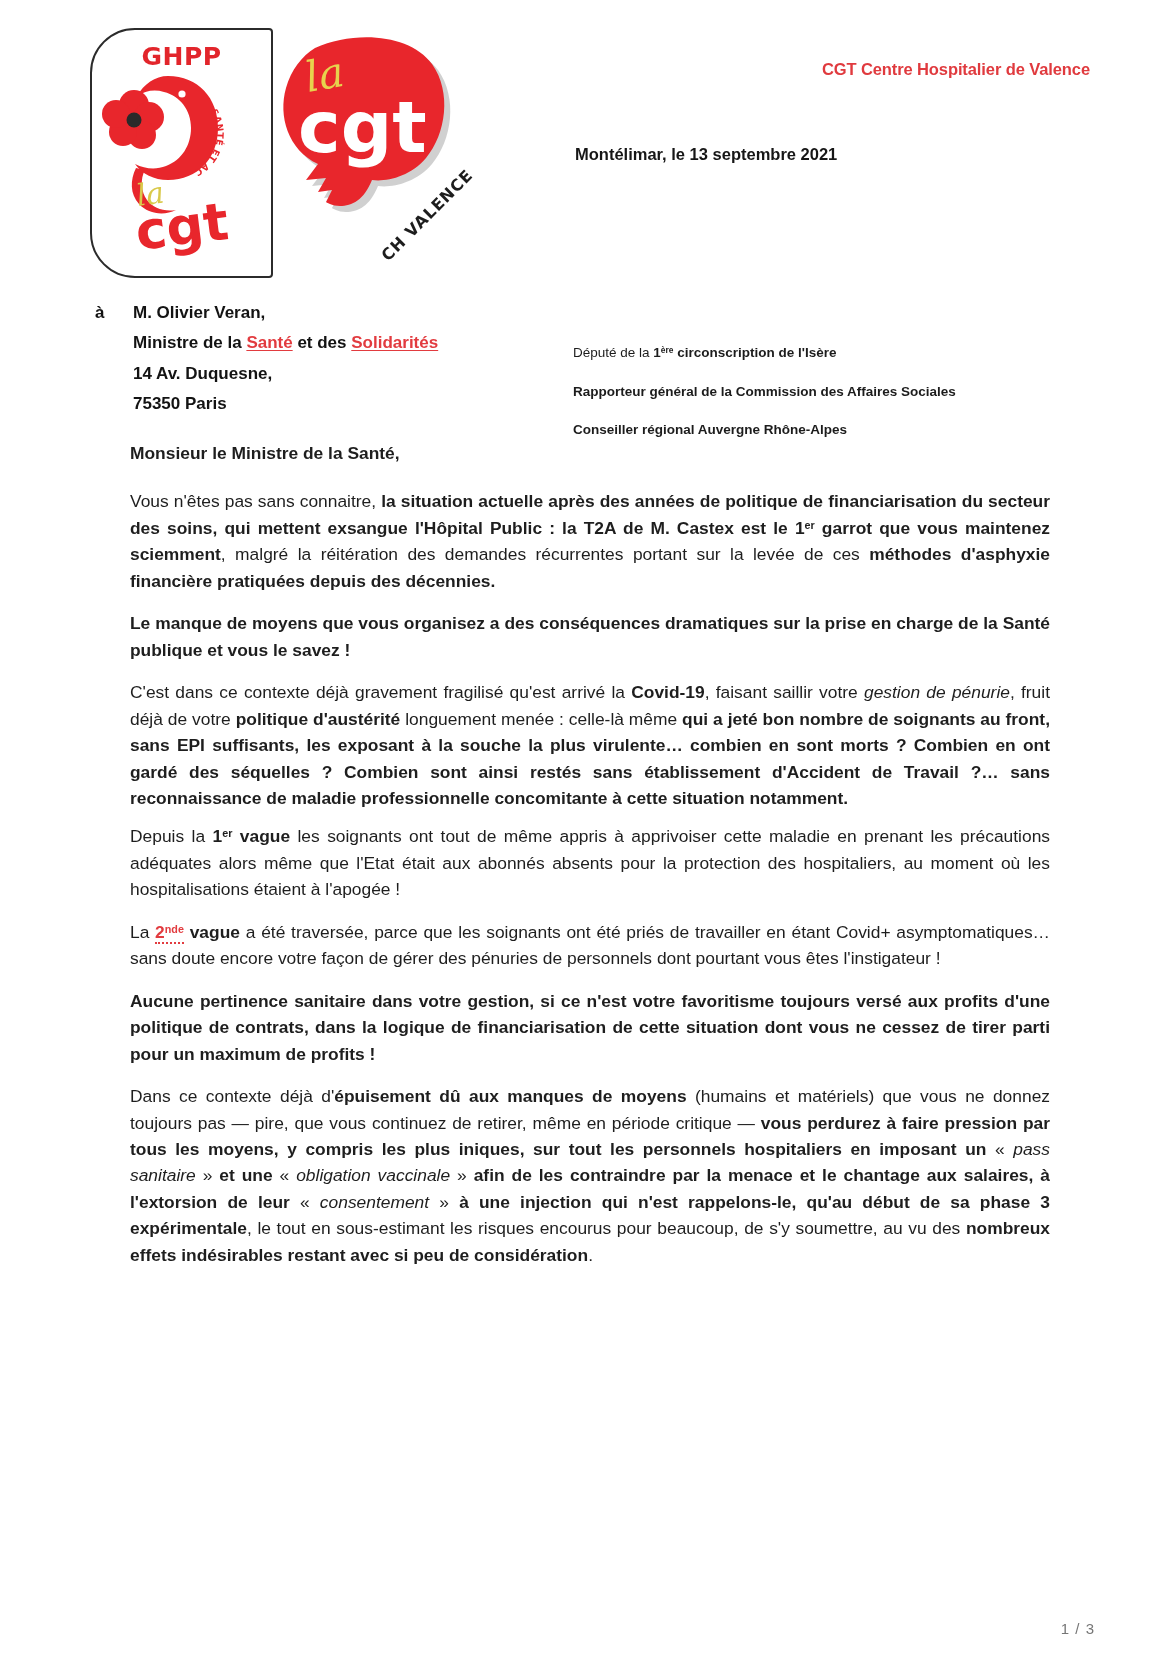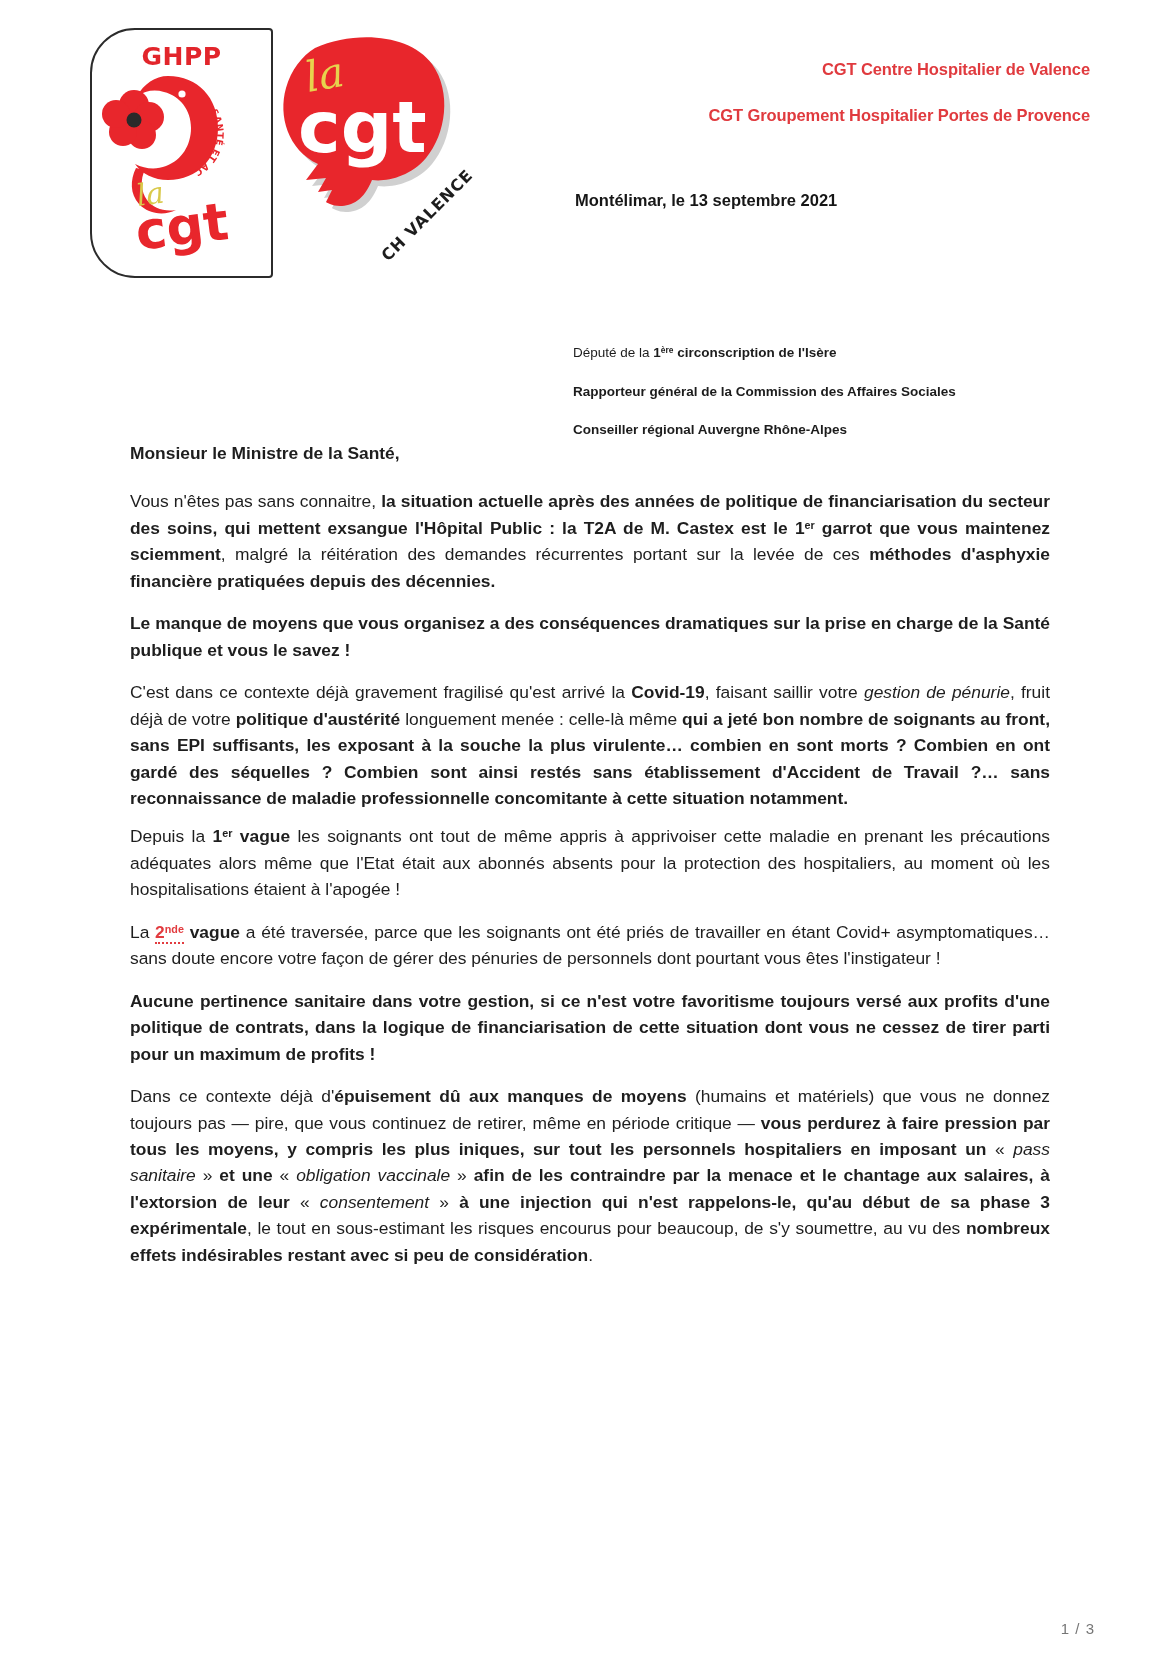--- a/index.html
+++ b/index.html
@@ -245,26 +245,33 @@
           </defs>
           <text font-size="16" font-weight="700" fill="#1d1d1d" letter-spacing="1" font-family="DejaVu Sans, sans-serif">
             <textPath href="#chvarc" startOffset="0%">CH VALENCE</textPath>
           </text>
         </svg>
       </div>
     </div>
 
     <div class="header-right">
       <div class="org-line first">CGT Centre Hospitalier de Valence</div>
-      <div class="org-line">CGT Groupement Hospitalier Portes de Provence</div>
       <div class="place-date">Montélimar, le 13 septembre 2021</div>
     </div>
   </div>
 
   <div class="addr-zone">
+    <div class="recipient">
+      <div>
+        <span class="a-prefix">à</span><span>M. Olivier Veran,</span>
+      </div>
+      <span class="indent"><span>Ministre de la </span><span class="hl-red">Santé</span><span> et des </span><span class="hl-red">Solidarités</span></span>
+      <span class="indent">14 Av. Duquesne,</span>
+      <span class="indent">75350 Paris</span>
+    </div>
 
     <div class="titles">
       <div class="t-line"><span class="reg">Député de la </span><b>1</b><b><sup class="sm">ère</sup></b><b> circonscription de l'Isère</b></div>
       <div class="t-line"><b>Rapporteur général de la Commission des Affaires Sociales</b></div>
       <div class="t-line"><b>Conseiller régional Auvergne Rhône-Alpes</b></div>
     </div>
   </div>
 
   <div class="body-text">
 

